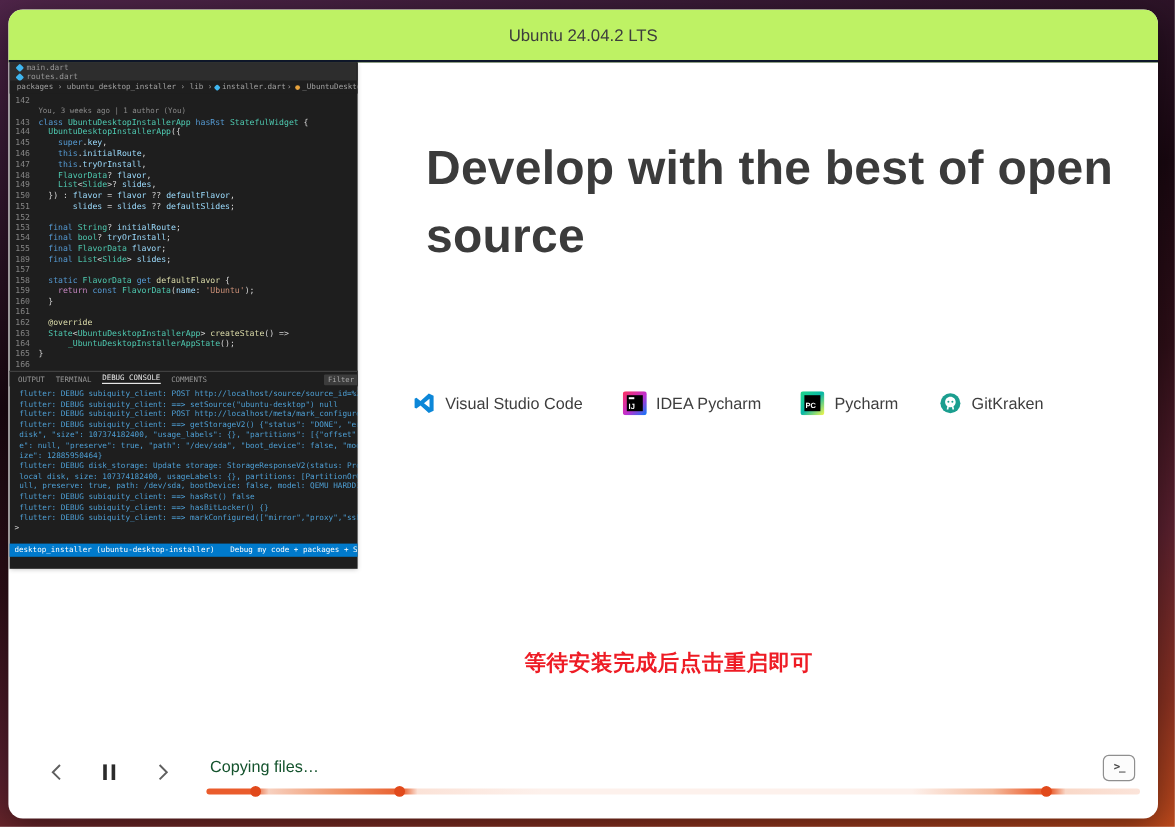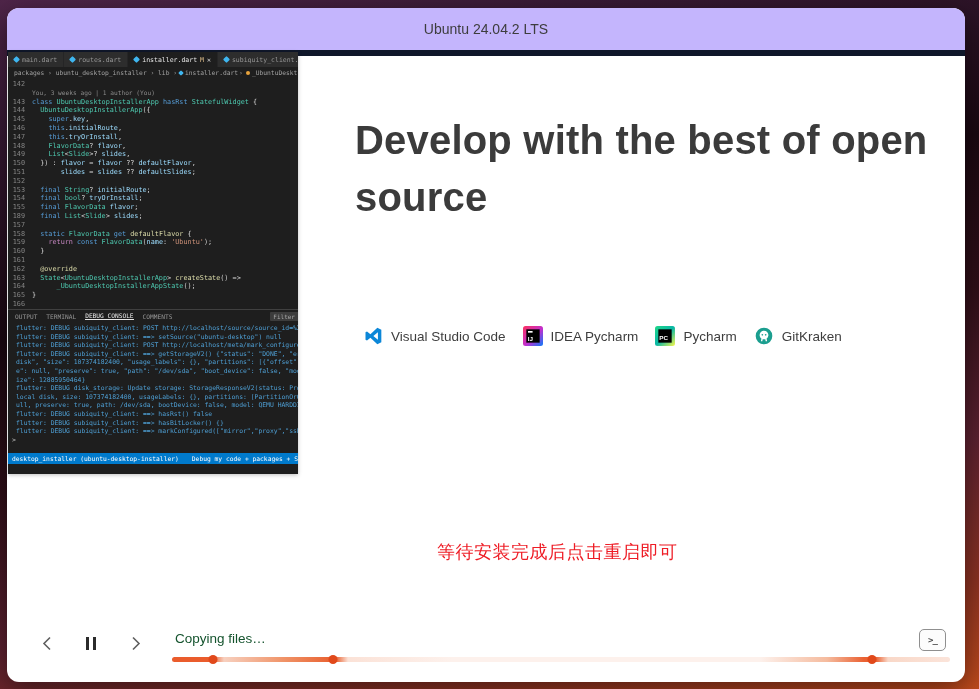--- a/index.html
+++ b/index.html
@@ -9,32 +9,32 @@
     background:
       radial-gradient(closest-side at 6% 98%, rgba(170,80,130,.40), transparent 70%),
       linear-gradient(168deg,#4f2549 0%,#381a35 14%,#1a0811 38%,#2f0f18 55%,#5c2130 72%,#8c3222 88%,#bf4a1c 100%);
   }
   .window{
     position:absolute;left:7px;top:8px;width:958px;height:674px;
     background:#ffffff;border-radius:12px;overflow:hidden;
     box-shadow:0 8px 28px rgba(0,0,0,.45);
   }
   .titlebar{
-    height:42px;border-bottom:6px solid #0f172a;display:flex;align-items:center;justify-content:center;
-    font-size:14px;color:#3d3d3d;background:#c4b5fd;
+    height:42px;border-bottom:2px solid #0f172a;display:flex;align-items:center;justify-content:center;
+    font-size:14px;color:#3d3d3d;background:#bef264;
   }
   
   .vscode{
     position:absolute;left:1px;top:44px;width:290px;height:422px;background:#1e1e1e;
     font-family:"DejaVu Sans Mono",monospace;box-shadow:0 1px 4px rgba(0,0,0,.25);
   }
   .vsc-titlebar{height:15px;background:#37373a;color:#c5c5c5;font-size:6.5px;display:flex;align-items:center;overflow:hidden;white-space:nowrap;}
   .vsc-menu{margin-left:9px;}
   .vsc-title{margin-left:auto;padding-left:8px;color:#bbbbbb;}
-  .vsc-tabs{height:15px;background:#252526;display:flex;overflow:hidden;}
+  .vsc-tabs{height:15px;background:#252526;display:flex;overflow:hidden;flex-direction:column;}
   .vsc-tab{display:flex;align-items:center;background:#2d2d2d;color:#969696;font-size:6.5px;padding:0 6px;border-right:1px solid #252526;white-space:nowrap;}
   .vsc-tab.active{background:#1e1e1e;color:#e7e7e7;}
   .dart-ic{width:5px;height:5px;background:#3fb6f0;border-radius:1px;transform:rotate(45deg);margin-right:3px;flex:0 0 auto;}
   .vsc-tab .mod{margin-left:3px;color:#e2c08d;}
   .vsc-tab .cls{margin-left:3px;color:#cccccc;}
   .vsc-breadcrumb{height:11px;background:#1e1e1e;color:#a0a0a0;font-size:6.3px;display:flex;align-items:center;padding-left:6px;white-space:nowrap;overflow:hidden;}
   .vsc-breadcrumb .bc-ic{width:4px;height:4px;background:#3fb6f0;border-radius:1px;transform:rotate(45deg);margin:0 2px;flex:0 0 auto;}
   .vsc-breadcrumb .bc-sym{width:4px;height:4px;background:#e8a33d;border-radius:50%;margin:0 2px;flex:0 0 auto;}
   .vsc-code{height:229px;overflow:hidden;padding-top:2px;}
   .code-row{display:flex;height:8.8px;line-height:8.8px;font-size:6.8px;white-space:pre;overflow:hidden;}
@@ -45,27 +45,27 @@
   .vsc-panel-tabs{height:12px;background:#1e1e1e;border-top:1px solid #404040;display:flex;align-items:center;gap:9px;padding-left:7px;font-size:6.2px;color:#969696;overflow:hidden;}
   .vsc-panel-tabs .ptab.active{color:#e7e7e7;border-bottom:1px solid #e7e7e7;}
   .vsc-panel-tabs .filter{margin-left:auto;margin-right:-3px;background:#3c3c3c;color:#a8a8a8;font-size:6px;padding:1px 6px 1px 3px;border-radius:1px;flex:0 0 auto;}
   .vsc-console{height:129px;overflow:hidden;padding-top:2px;}
   .con-line{font-size:6.4px;line-height:8.6px;color:#4e9fd4;white-space:nowrap;overflow:hidden;padding-left:8px;}
   .con-prompt{font-size:6.4px;line-height:8.6px;color:#cccccc;padding-left:4px;}
   .vsc-status{height:11px;background:#007acc;color:#ffffff;font-size:6.3px;display:flex;align-items:center;gap:13px;padding-left:4px;white-space:nowrap;overflow:hidden;}
   
   .heading{position:absolute;left:348px;top:104px;width:600px;font-size:40px;line-height:57px;font-weight:700;color:#3b3b3b;letter-spacing:.2px;}
   .body-text{position:absolute;left:348px;top:240px;width:572px;font-size:13.5px;line-height:20px;color:#3e3e3e;}
-  .apps{position:absolute;left:356px;top:318px;display:flex;align-items:center;gap:17px;}
+  .apps{position:absolute;left:336px;top:318px;display:flex;align-items:center;gap:33px;}
   .app{display:flex;align-items:center;gap:8px;}
   .app .app-ic{width:20px;height:20px;display:inline-flex;}
   .app .app-ic svg{width:20px;height:20px;}
   .app .app-label{font-size:13.5px;color:#3e3e3e;}
   
-  .annotation{position:absolute;left:430px;top:532px;font-size:18px;font-weight:normal;color:#ee1c25;white-space:nowrap;letter-spacing:.5px;}
+  .annotation{position:absolute;left:430px;top:532px;font-size:18px;font-weight:bold;color:#ee1c25;white-space:nowrap;letter-spacing:.5px;}
   
   .nav-btn{position:absolute;width:22px;height:22px;top:624px;display:flex;align-items:center;justify-content:center;background:transparent;border:none;cursor:pointer;padding:0;}
   .nav-prev{left:29px;} .nav-pause{left:73px;} .nav-next{left:118px;}
   .pause-ic{display:flex;gap:3.5px;}
   .pause-ic i{display:block;width:3px;height:13px;background:#2b2b2b;}
   .chev{stroke:#5f5f5f;stroke-width:1.6;fill:none;}
   .status-text{position:absolute;left:168px;top:623px;font-size:13.5px;color:#14532d;}
   .progress{
     position:absolute;left:165px;top:649px;width:778px;height:5px;border-radius:3px;
     background:linear-gradient(90deg,

